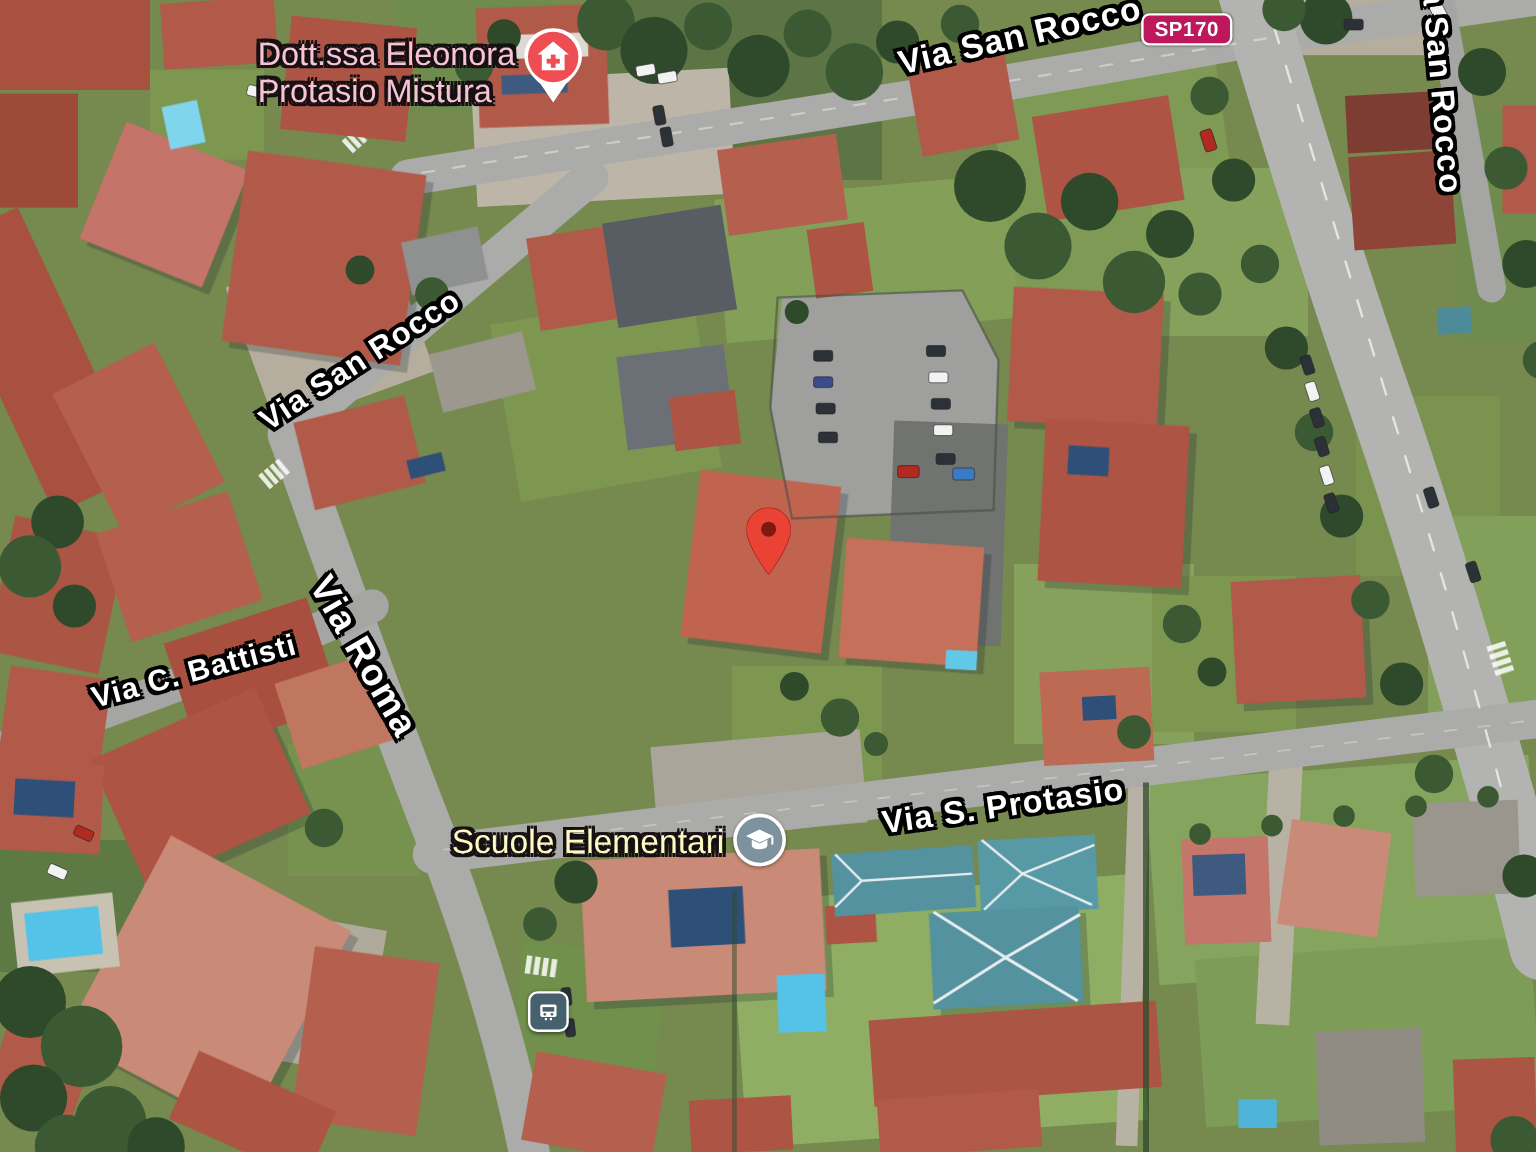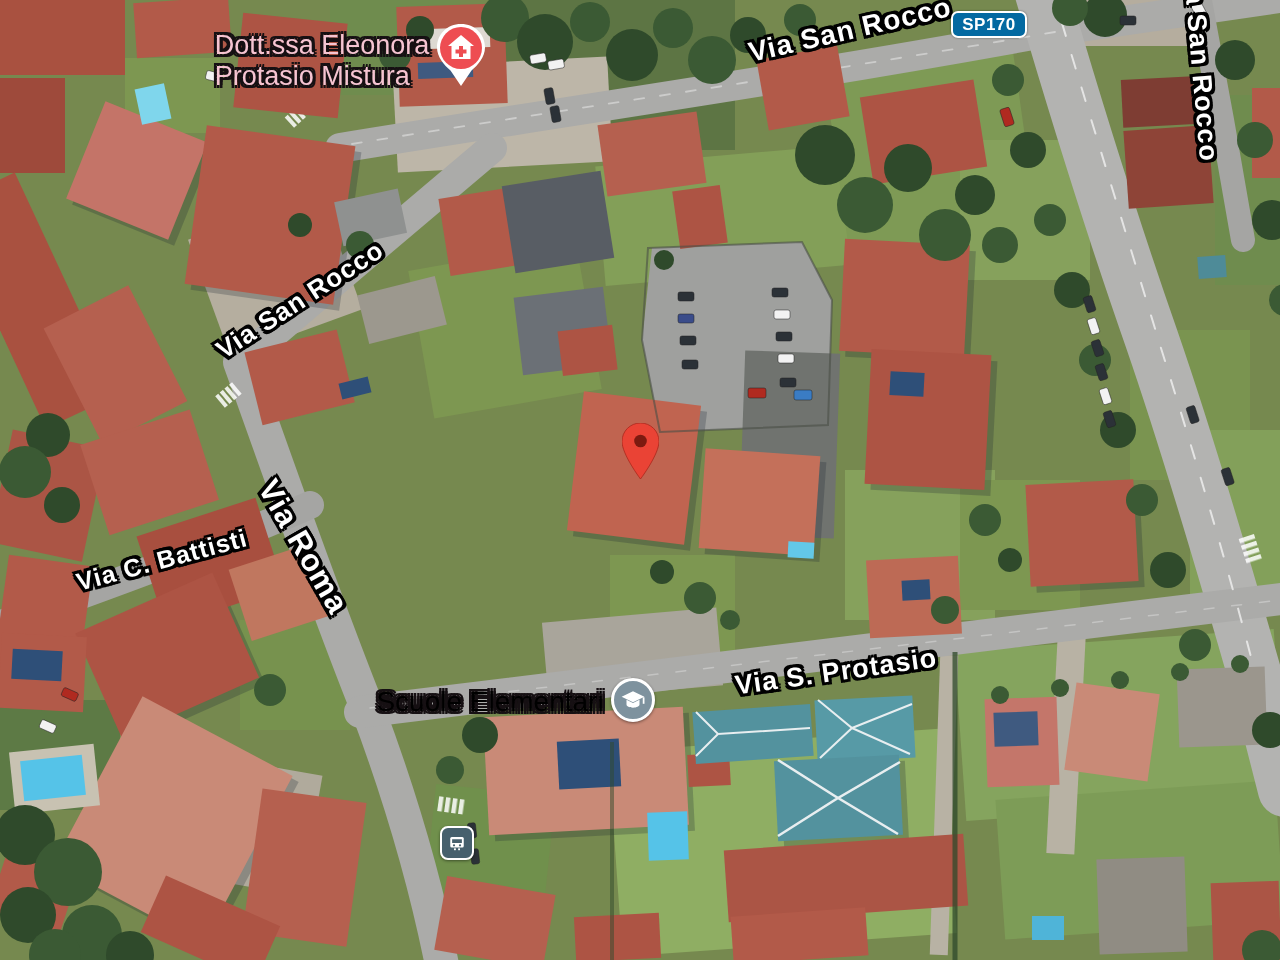--- a/index.html
+++ b/index.html
@@ -8,21 +8,21 @@
   
   .street-label{position:absolute;color:#fff;font-weight:bold;white-space:nowrap;letter-spacing:1px;
     transform:translate(-50%,-50%) rotate(var(--rot,0deg));
     text-shadow:-3px -3px 0 #000,3px -3px 0 #000,-3px 3px 0 #000,3px 3px 0 #000,-3px 0 0 #000,3px 0 0 #000,0 -3px 0 #000,0 3px 0 #000,0 0 3px #000;}
   
   .poi-label{position:absolute;font-weight:normal;white-space:nowrap;text-align:left;
     transform:translate(-50%,-50%);
     text-shadow:-3px -3px 0 #161013,3px -3px 0 #161013,-3px 3px 0 #161013,3px 3px 0 #161013,-3px 0 0 #161013,3px 0 0 #161013,0 -3px 0 #161013,0 3px 0 #161013;}
   .poi-icon{position:absolute;transform:translate(-50%,-50%);}
   
-  #sp-badge{position:absolute;left:951px;top:11px;width:72px;height:23px;background:#0369a1;border:2px solid #fff;
+  #sp-badge{position:absolute;left:951px;top:11px;width:72px;height:23px;background:#be185d;border:2px solid #fff;
     border-radius:7px;color:#fff;font-weight:bold;font-size:17px;display:flex;align-items:center;justify-content:center;
     letter-spacing:.5px;box-shadow:0 0 2px rgba(0,0,0,.5);}
   
   .icon-circle{border-radius:50%;border:3px solid #fff;box-shadow:0 1px 3px rgba(0,0,0,.45);display:flex;align-items:center;justify-content:center;}
   #school-icon .icon-circle{width:38px;height:38px;background:#7e929e;}
   #bus-icon-wrap{width:30px;height:30px;background:#46606d;border:2.5px solid #fff;border-radius:8px;
     box-shadow:0 1px 3px rgba(0,0,0,.45);display:flex;align-items:center;justify-content:center;}
 </style>
 </head>
 <body>
@@ -327,21 +327,21 @@
 <div class="poi-icon" style="left:461px;top:58px;">
   <svg width="54" height="68" viewBox="0 0 54 68">
     <path d="M27 2 C13 2 3 12.5 3 25.5 C3 35 10 43 16.5 48.5 L27 64 L37.5 48.5 C44 43 51 35 51 25.5 C51 12.5 41 2 27 2 Z" fill="#ffffff"></path>
     <circle cx="27" cy="26" r="21" fill="#ee4d52"></circle>
     <path d="M27 13 L14 24 L17.5 24 L17.5 37 L36.5 37 L36.5 24 L40 24 Z" fill="#ffffff"></path>
     <rect x="25" y="24" width="4" height="11" fill="#ee4d52"></rect>
     <rect x="21.5" y="27.5" width="11" height="4" fill="#ee4d52"></rect>
   </svg>
 </div>
 
-<div class="poi-label" style="left:490px;top:702px;font-size:28px;color:#000000;">Scuole Elementari</div>
+<div class="poi-label" style="left:490px;top:702px;font-size:28px;color:#fef9c3;">Scuole Elementari</div>
 <div class="poi-icon" id="school-icon" style="left:633px;top:700px;">
   <div class="icon-circle">
     <svg width="26" height="26" viewBox="0 0 24 24" fill="#ffffff">
       <path d="M12 4 L1.5 9 L12 14 L22.5 9 Z"></path>
       <path d="M6 11.8 v4.4 c0 1.6 2.7 2.9 6 2.9 s6 -1.3 6 -2.9 v-4.4 l-6 2.9 Z"></path>
       <rect x="21" y="9.5" width="1.6" height="6"></rect>
     </svg>
   </div>
 </div>
 

